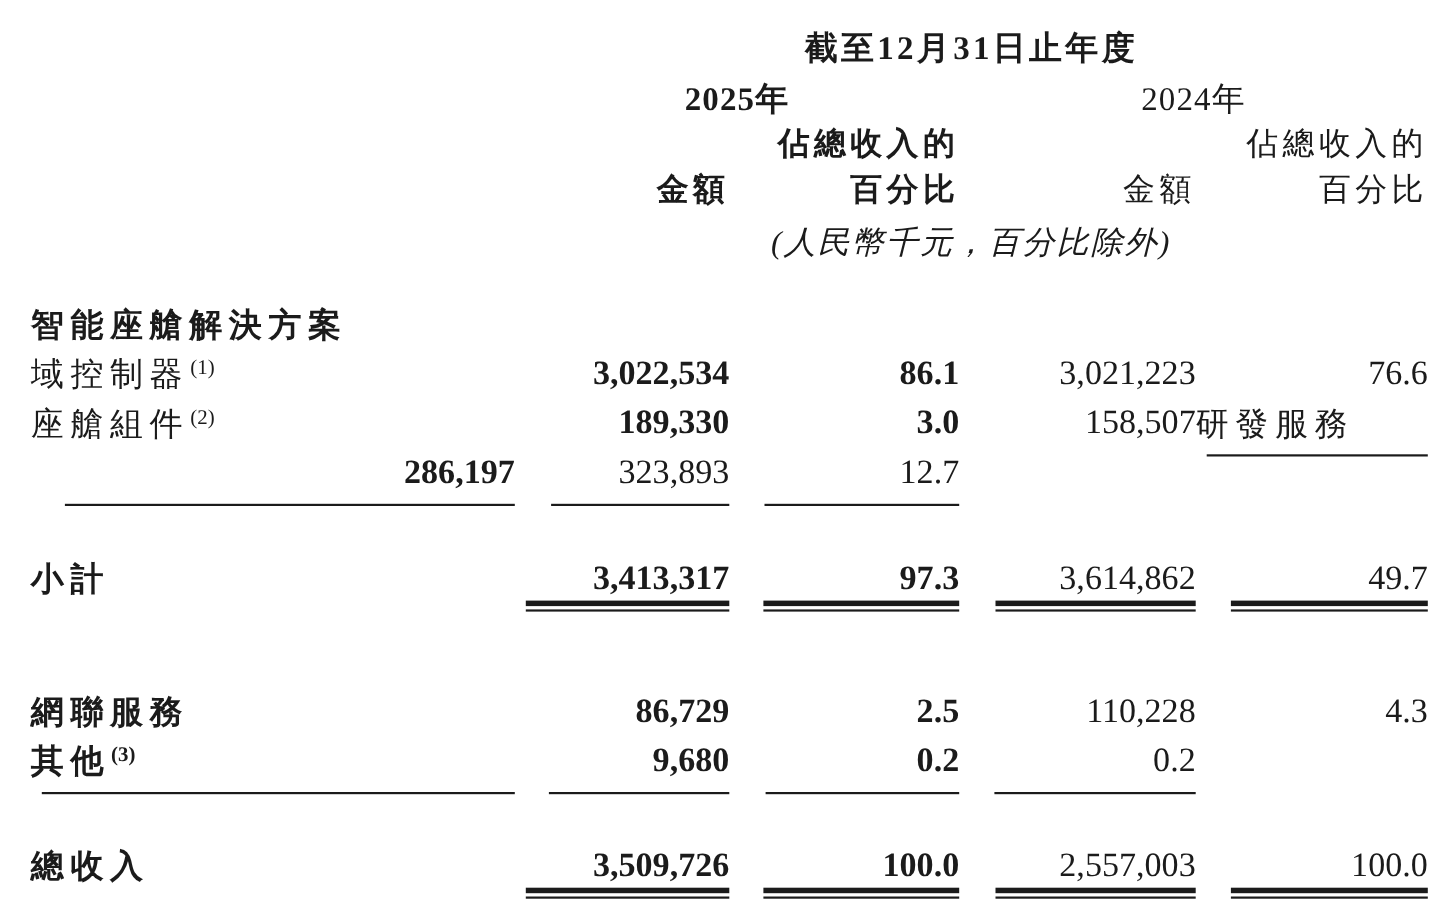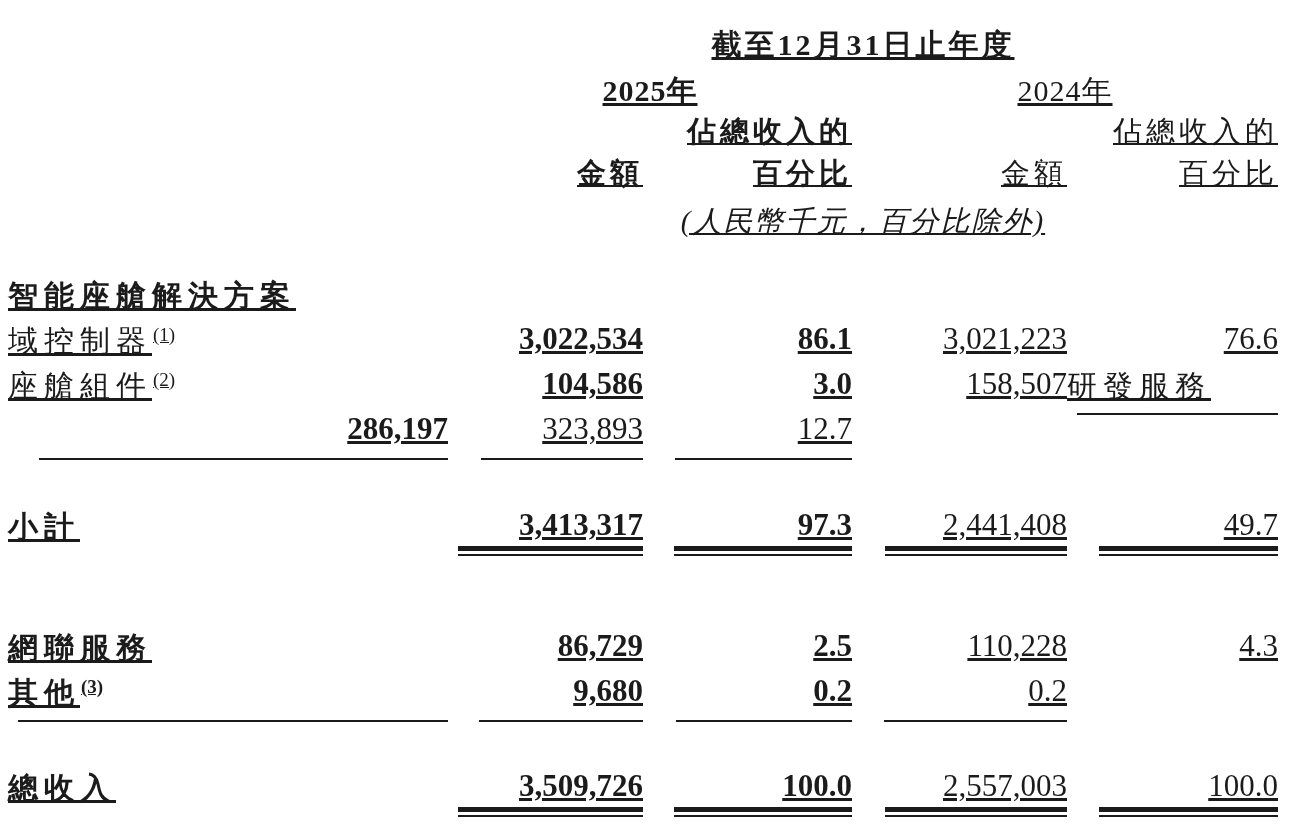--- a/index.html
+++ b/index.html
@@ -3,21 +3,21 @@
 <meta charset="utf-8">
 <style>
   * { margin: 0; padding: 0; box-sizing: border-box; }
   html, body {
     width: 1312px; height: 838px;
     background: #ffffff;
     color: #1b1b1b;
     font-family: "Liberation Serif", "DejaVu Serif", serif;
     overflow: hidden;
   }
-  .page { padding-top: 22px; padding-left: 8px; width: 1290px; text-decoration: underline; }
+  .page { padding-top: 22px; padding-left: 28px; width: 1290px; }
 
   .grid {
     display: grid;
     grid-template-columns: 440px 195px 209px 215px 211px;
     width: 1270px;
   }
 
   
   .cell { display: flex; align-items: flex-end; line-height: 1.05; }
   .right { justify-content: flex-end; text-align: right; }
@@ -104,21 +104,21 @@
       </div>
     <div class="cell row45 right num b">3,022,534</div>
     <div class="cell row45 right num b">86.1</div>
     <div class="cell row45 right num">3,021,223</div>
     <div class="cell row45 right num">76.6</div>
 
     <div class="cell row45 lbl">
         <span>座艙組件</span>
         <span class="sup">(2)</span>
       </div>
-    <div class="cell row45 right num b">104,586</div>
+    <div class="cell row45 right num b">189,330</div>
     <div class="cell row45 right num b">3.0</div>
     <div class="cell row45 right num">158,507</div>
 
     <div class="cell row45 lbl">
         <span>研發服務</span>
       </div>
     <div class="cell row45 right num b">286,197</div>
     <div class="cell row45 right num">323,893</div>
     <div class="cell row45 right num">12.7</div>
 
@@ -134,21 +134,21 @@
       </div>
     <div class="cell rule-row-cell p5">
         <div class="line-single"></div>
       </div>
 
     <div class="spacer sp37"></div>
 
     <div class="cell row45 lbl b">小計</div>
     <div class="cell row45 right num b">3,413,317</div>
     <div class="cell row45 right num b">97.3</div>
-    <div class="cell row45 right num">2,441,408</div>
+    <div class="cell row45 right num">3,614,862</div>
     <div class="cell row45 right num">49.7</div>
 
     <div class="dbl-row-cell"></div>
     <div class="dbl-row-cell p2">
         <div class="dbl">
           <div class="thick"></div>
           <div class="thin"></div>
         </div>
       </div>
     <div class="dbl-row-cell p3">

